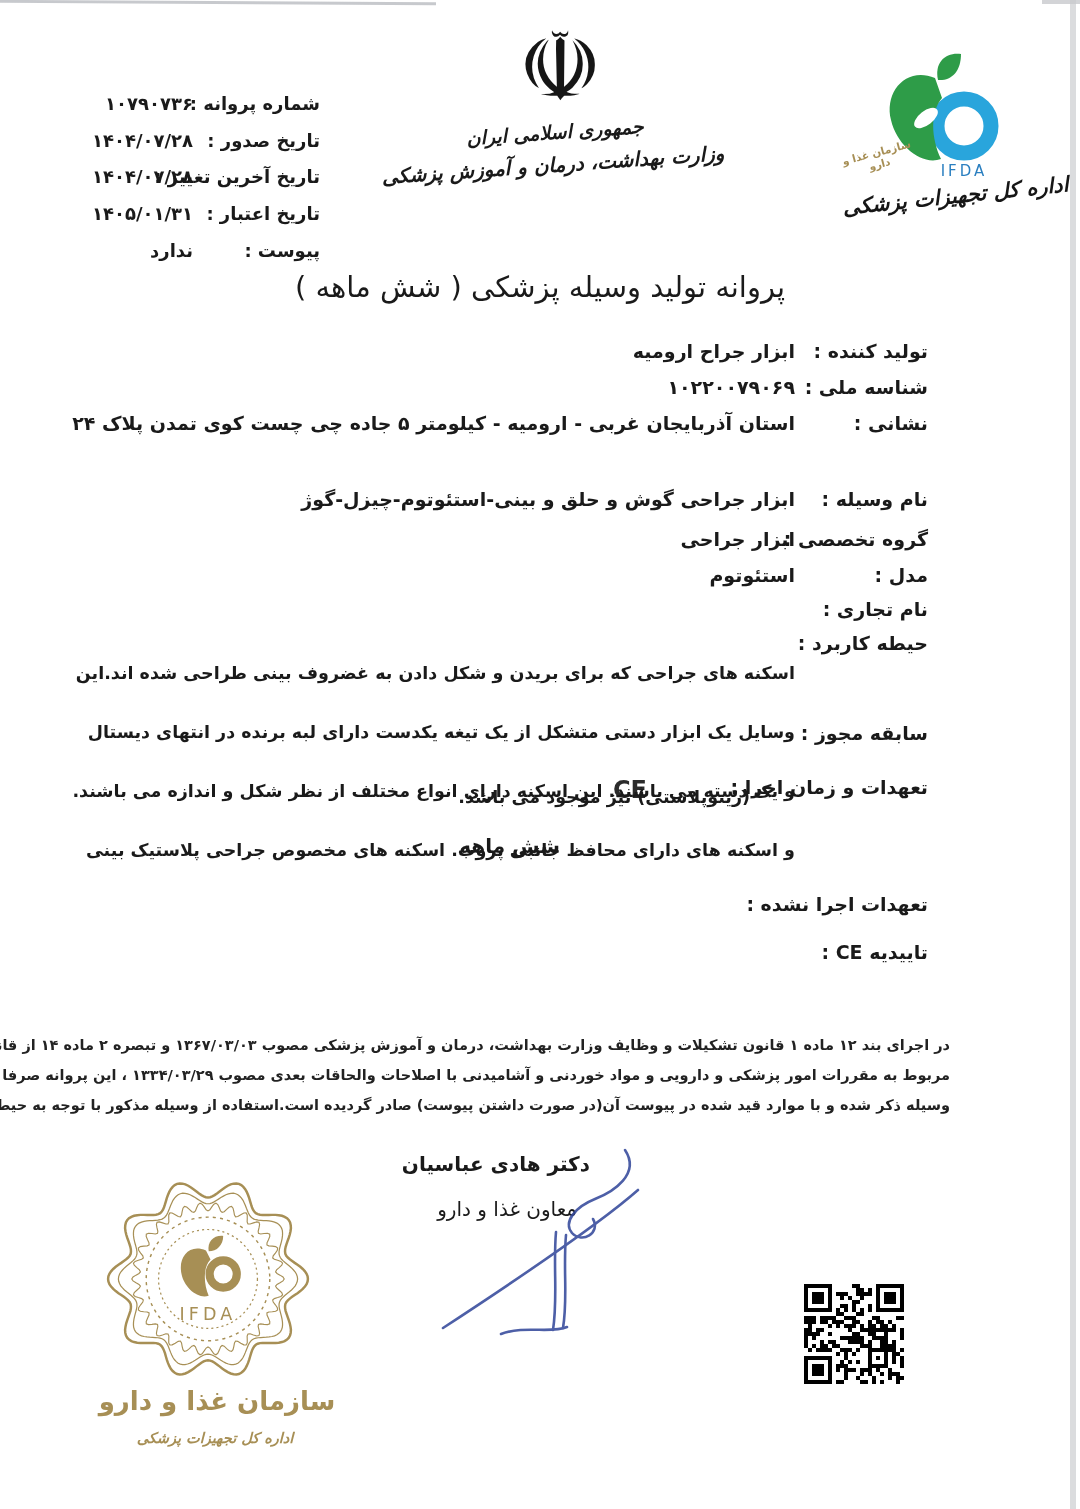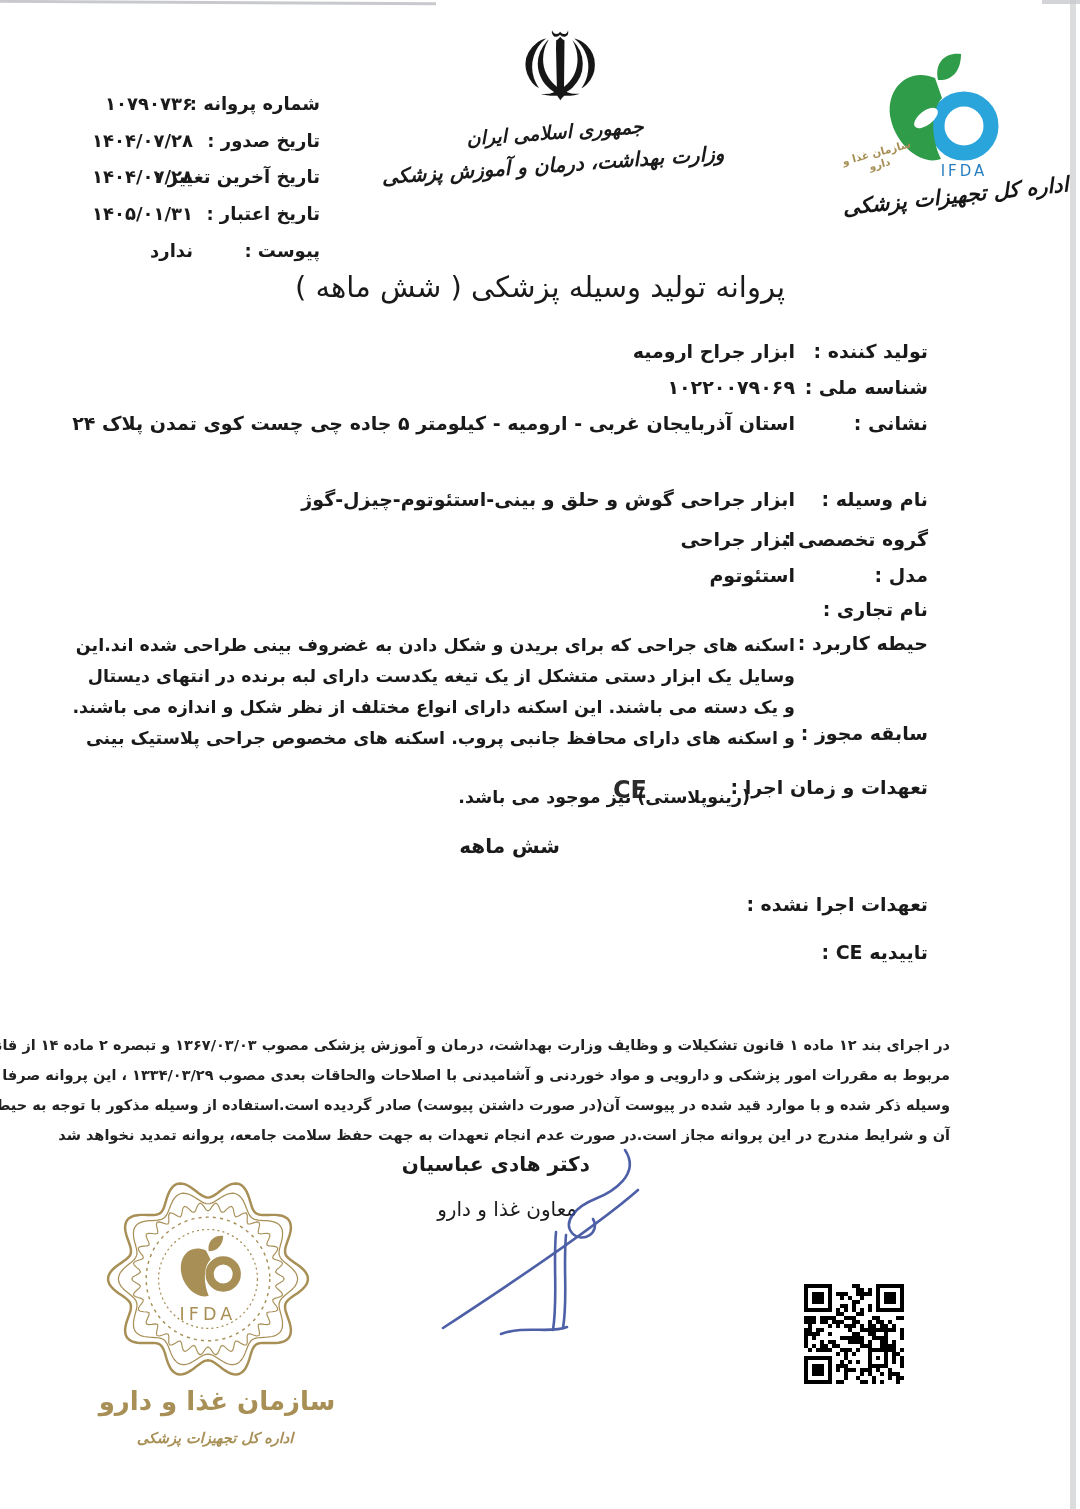--- a/index.html
+++ b/index.html
@@ -17,21 +17,21 @@
   .gov1{position:absolute;left:430px;top:121px;width:250px;text-align:center;
         font-size:19px;font-weight:700;font-style:italic;transform:rotate(-4deg);}
   .gov2{position:absolute;left:378px;top:153px;width:350px;text-align:center;
         font-size:20px;font-weight:700;font-style:italic;transform:rotate(-4deg);}
   .ifda-small{position:absolute;left:834px;top:146px;width:88px;text-align:center;
         font-size:10.5px;font-weight:700;color:var(--c-gold,#a78f55);transform:rotate(-15deg);}
   .dept-callig{position:absolute;left:838px;top:184px;width:235px;text-align:center;
         font-size:21px;font-weight:700;font-style:italic;color:#161616;transform:rotate(-6deg);}
   .scopebox{position:absolute;top:630px;right:285px;width:600px;font-size:17.5px;
         font-weight:700;line-height:31px;}
-  .pline{text-align:justify;text-align-last:justify;white-space:nowrap;height:31px;}
+  .pline{text-align:justify;text-align-last:justify;white-space:nowrap;height:31px;margin-top:28px;}
   .tail{position:absolute;right:330px;top:787px;font-size:17.5px;font-weight:700;white-space:nowrap;}
   .ov-months{position:absolute;right:520px;top:834px;font-size:20px;font-weight:700;white-space:nowrap;}
   .ov-ce{position:absolute;right:433px;top:776px;font-size:24px;font-weight:700;opacity:.92;}
   .legalbox{position:absolute;top:1030px;right:130px;width:828px;font-size:14.5px;
         font-weight:700;line-height:30px;color:#222;}
   .lline{text-align:justify;text-align-last:justify;white-space:nowrap;height:30px;}
   .lline.end{text-align:right;text-align-last:right;}
   .sig-name{position:absolute;right:490px;top:1152px;font-size:20px;font-weight:700;white-space:nowrap;}
   .sig-role{position:absolute;right:503px;top:1197px;font-size:20px;font-weight:400;white-space:nowrap;}
   .sig-org{position:absolute;right:370px;top:1243px;font-size:21px;font-weight:700;white-space:nowrap;z-index:3;}
@@ -109,21 +109,20 @@
   <div class="ov-months">شش ماهه</div>
   <div class="ov-ce">CE</div>
 
   <div class="lbl" style="top:893px">تعهدات اجرا نشده :</div>
   <div class="lbl" style="top:941px">تاییدیه CE :</div>
 
   <div class="legalbox">
     <div class="lline">در اجرای بند ۱۲ ماده ۱ قانون تشکیلات و وظایف وزارت بهداشت، درمان و آموزش پزشکی مصوب ۱۳۶۷/۰۳/۰۳ و تبصره ۲ ماده ۱۴ از قانون</div>
     <div class="lline">مربوط به مقررات امور پزشکی و دارویی و مواد خوردنی و آشامیدنی با اصلاحات والحاقات بعدی مصوب ۱۳۳۴/۰۳/۲۹ ، این پروانه صرفا برای</div>
     <div class="lline">وسیله ذکر شده و با موارد قید شده در پیوست آن(در صورت داشتن پیوست) صادر گردیده است.استفاده از وسیله مذکور با توجه به حیطه کاربرد</div>
-    <div class="lline end">آن و شرایط مندرج در این پروانه مجاز است.در صورت عدم انجام تعهدات به جهت حفظ سلامت جامعه، پروانه تمدید نخواهد شد</div>
   </div>
 
   <div class="sig-name">دکتر هادی عباسیان</div>
   <div class="sig-role">معاون غذا و دارو</div>
   <svg class="abs" style="left:405px;top:1136px;z-index:4" width="260" height="215" viewBox="0 0 260 215">
     <g style="stroke:var(--c-sig,#35499b)" stroke-width="2.6" fill="none" opacity="0.88" stroke-linecap="round">
       <path d="M220,14 C236,38 208,56 190,63 C170,71 158,86 167,97 C177,108 196,97 188,83"></path>
       <path d="M233,54 C190,92 90,158 38,192"></path>
       <path d="M151,96 C148,130 153,162 148,194"></path>
       <path d="M161,99 C158,133 163,163 158,192"></path>

